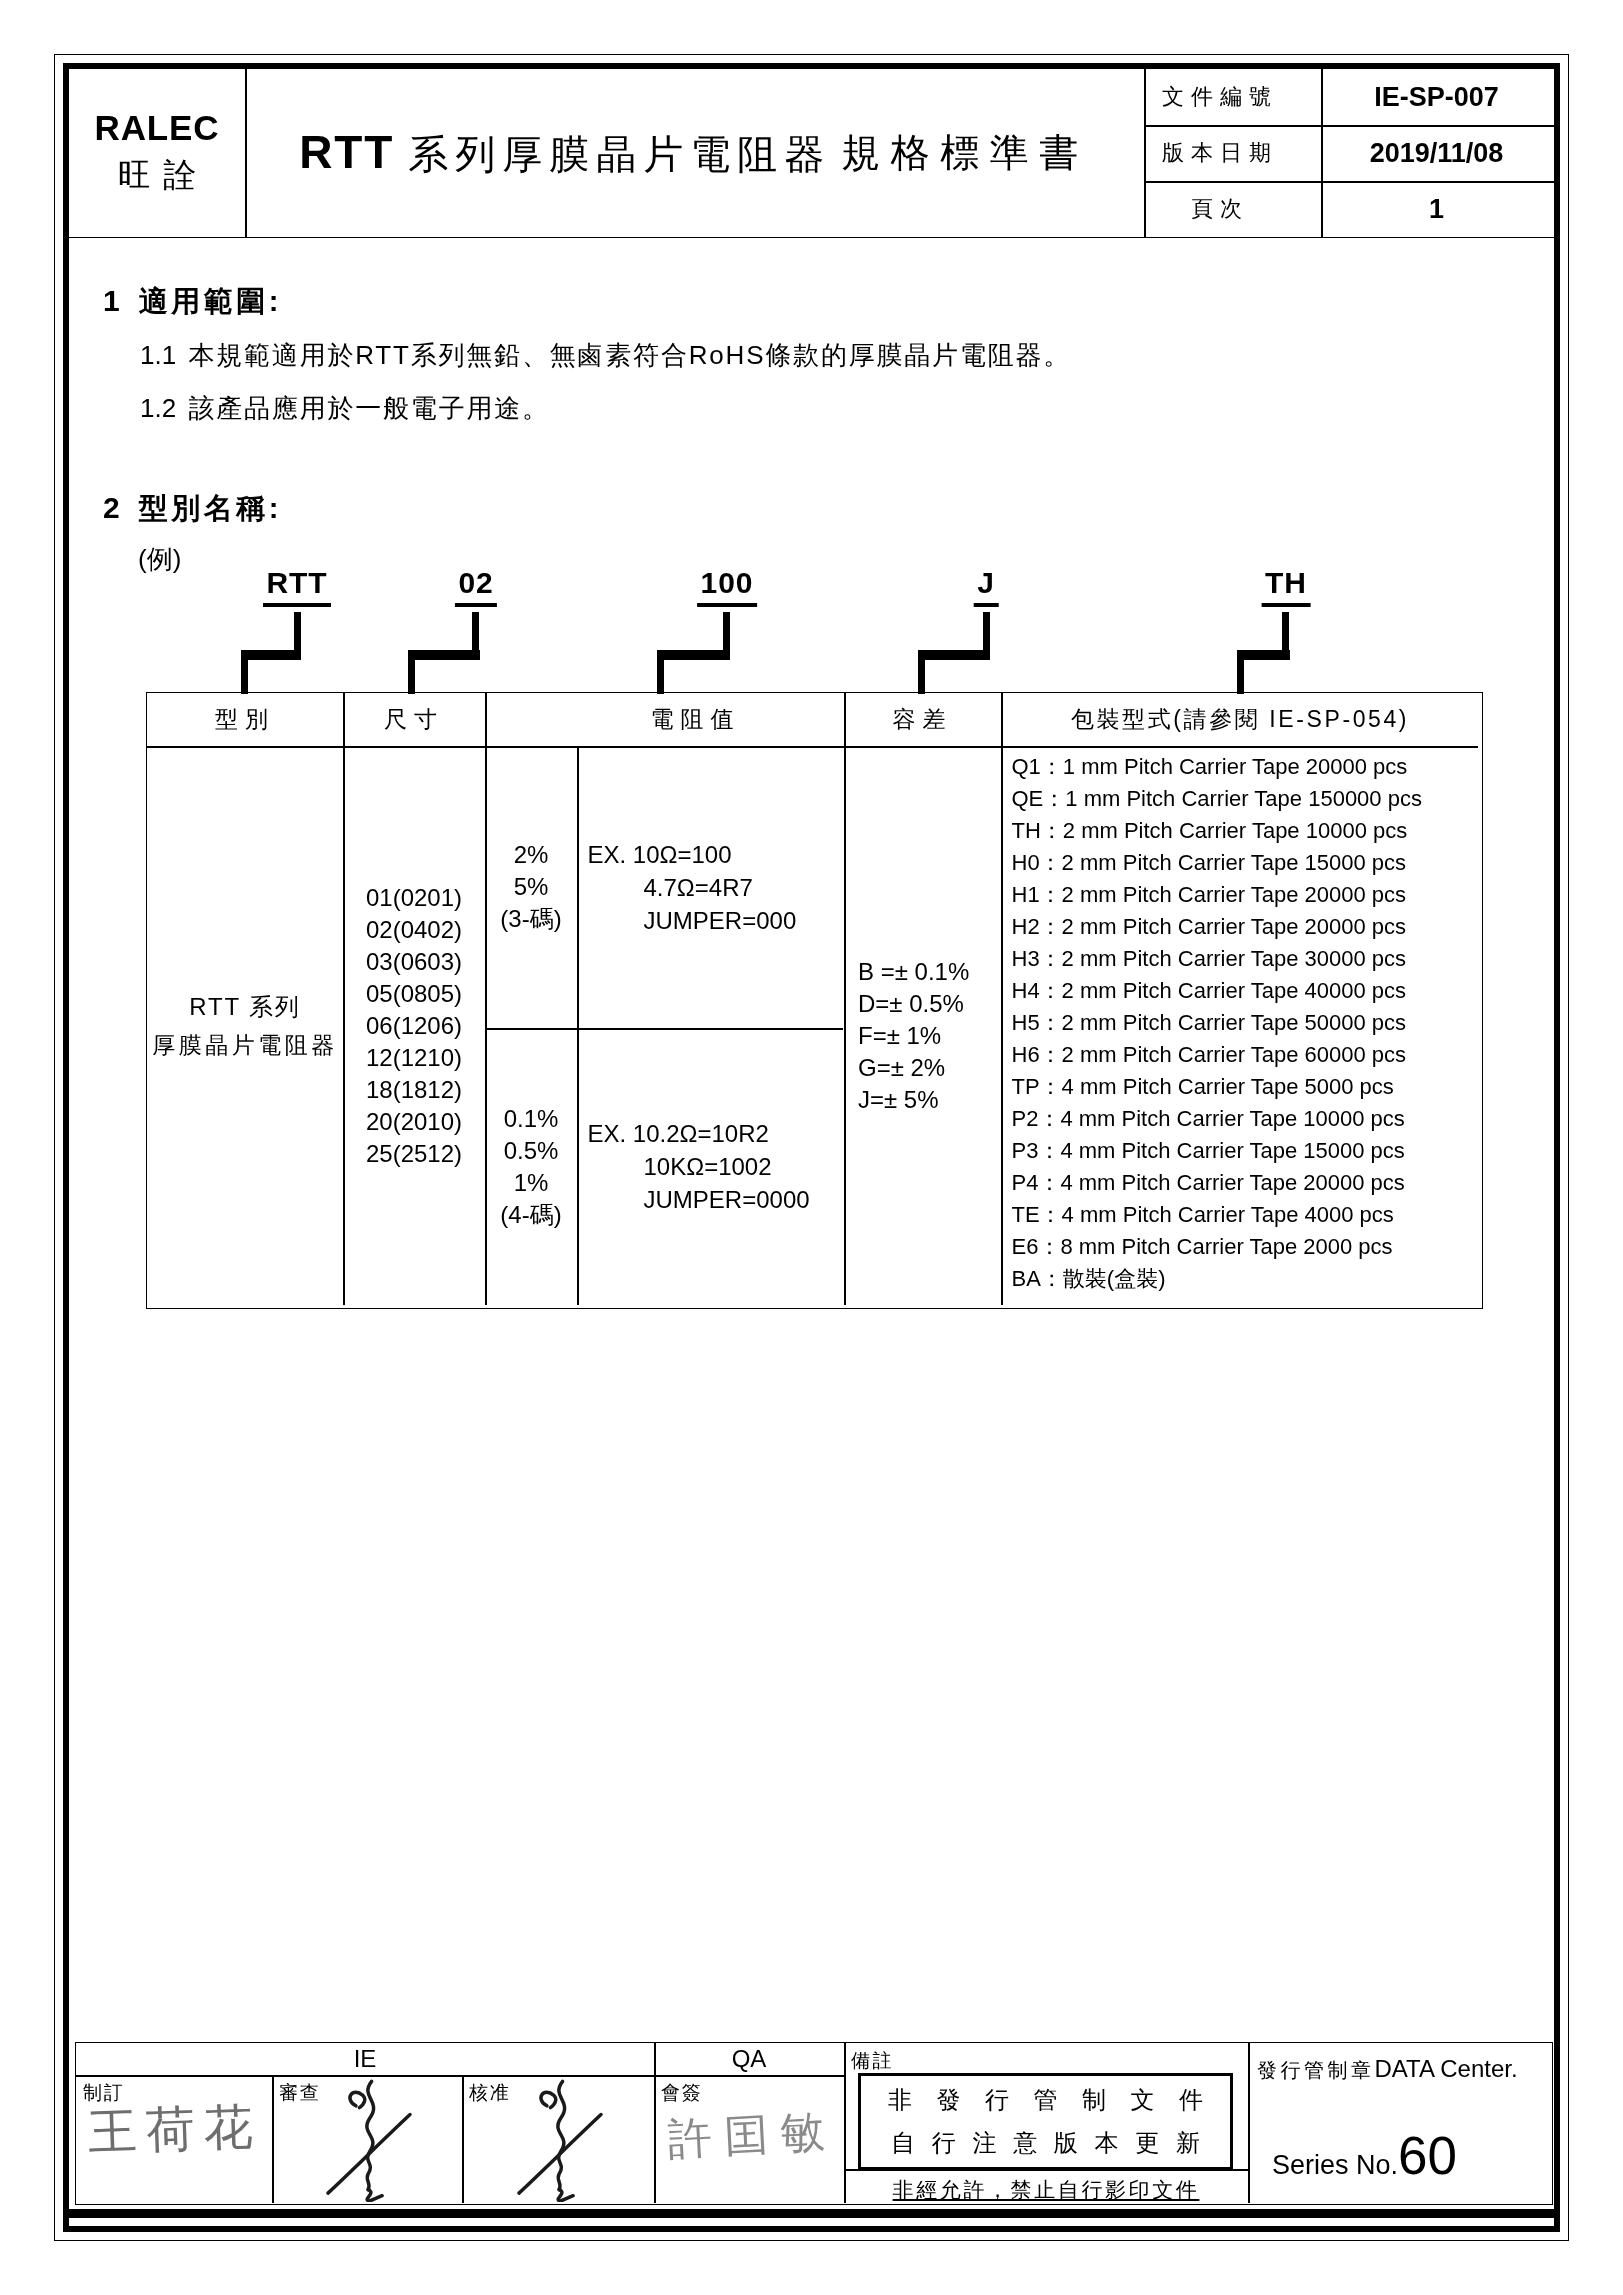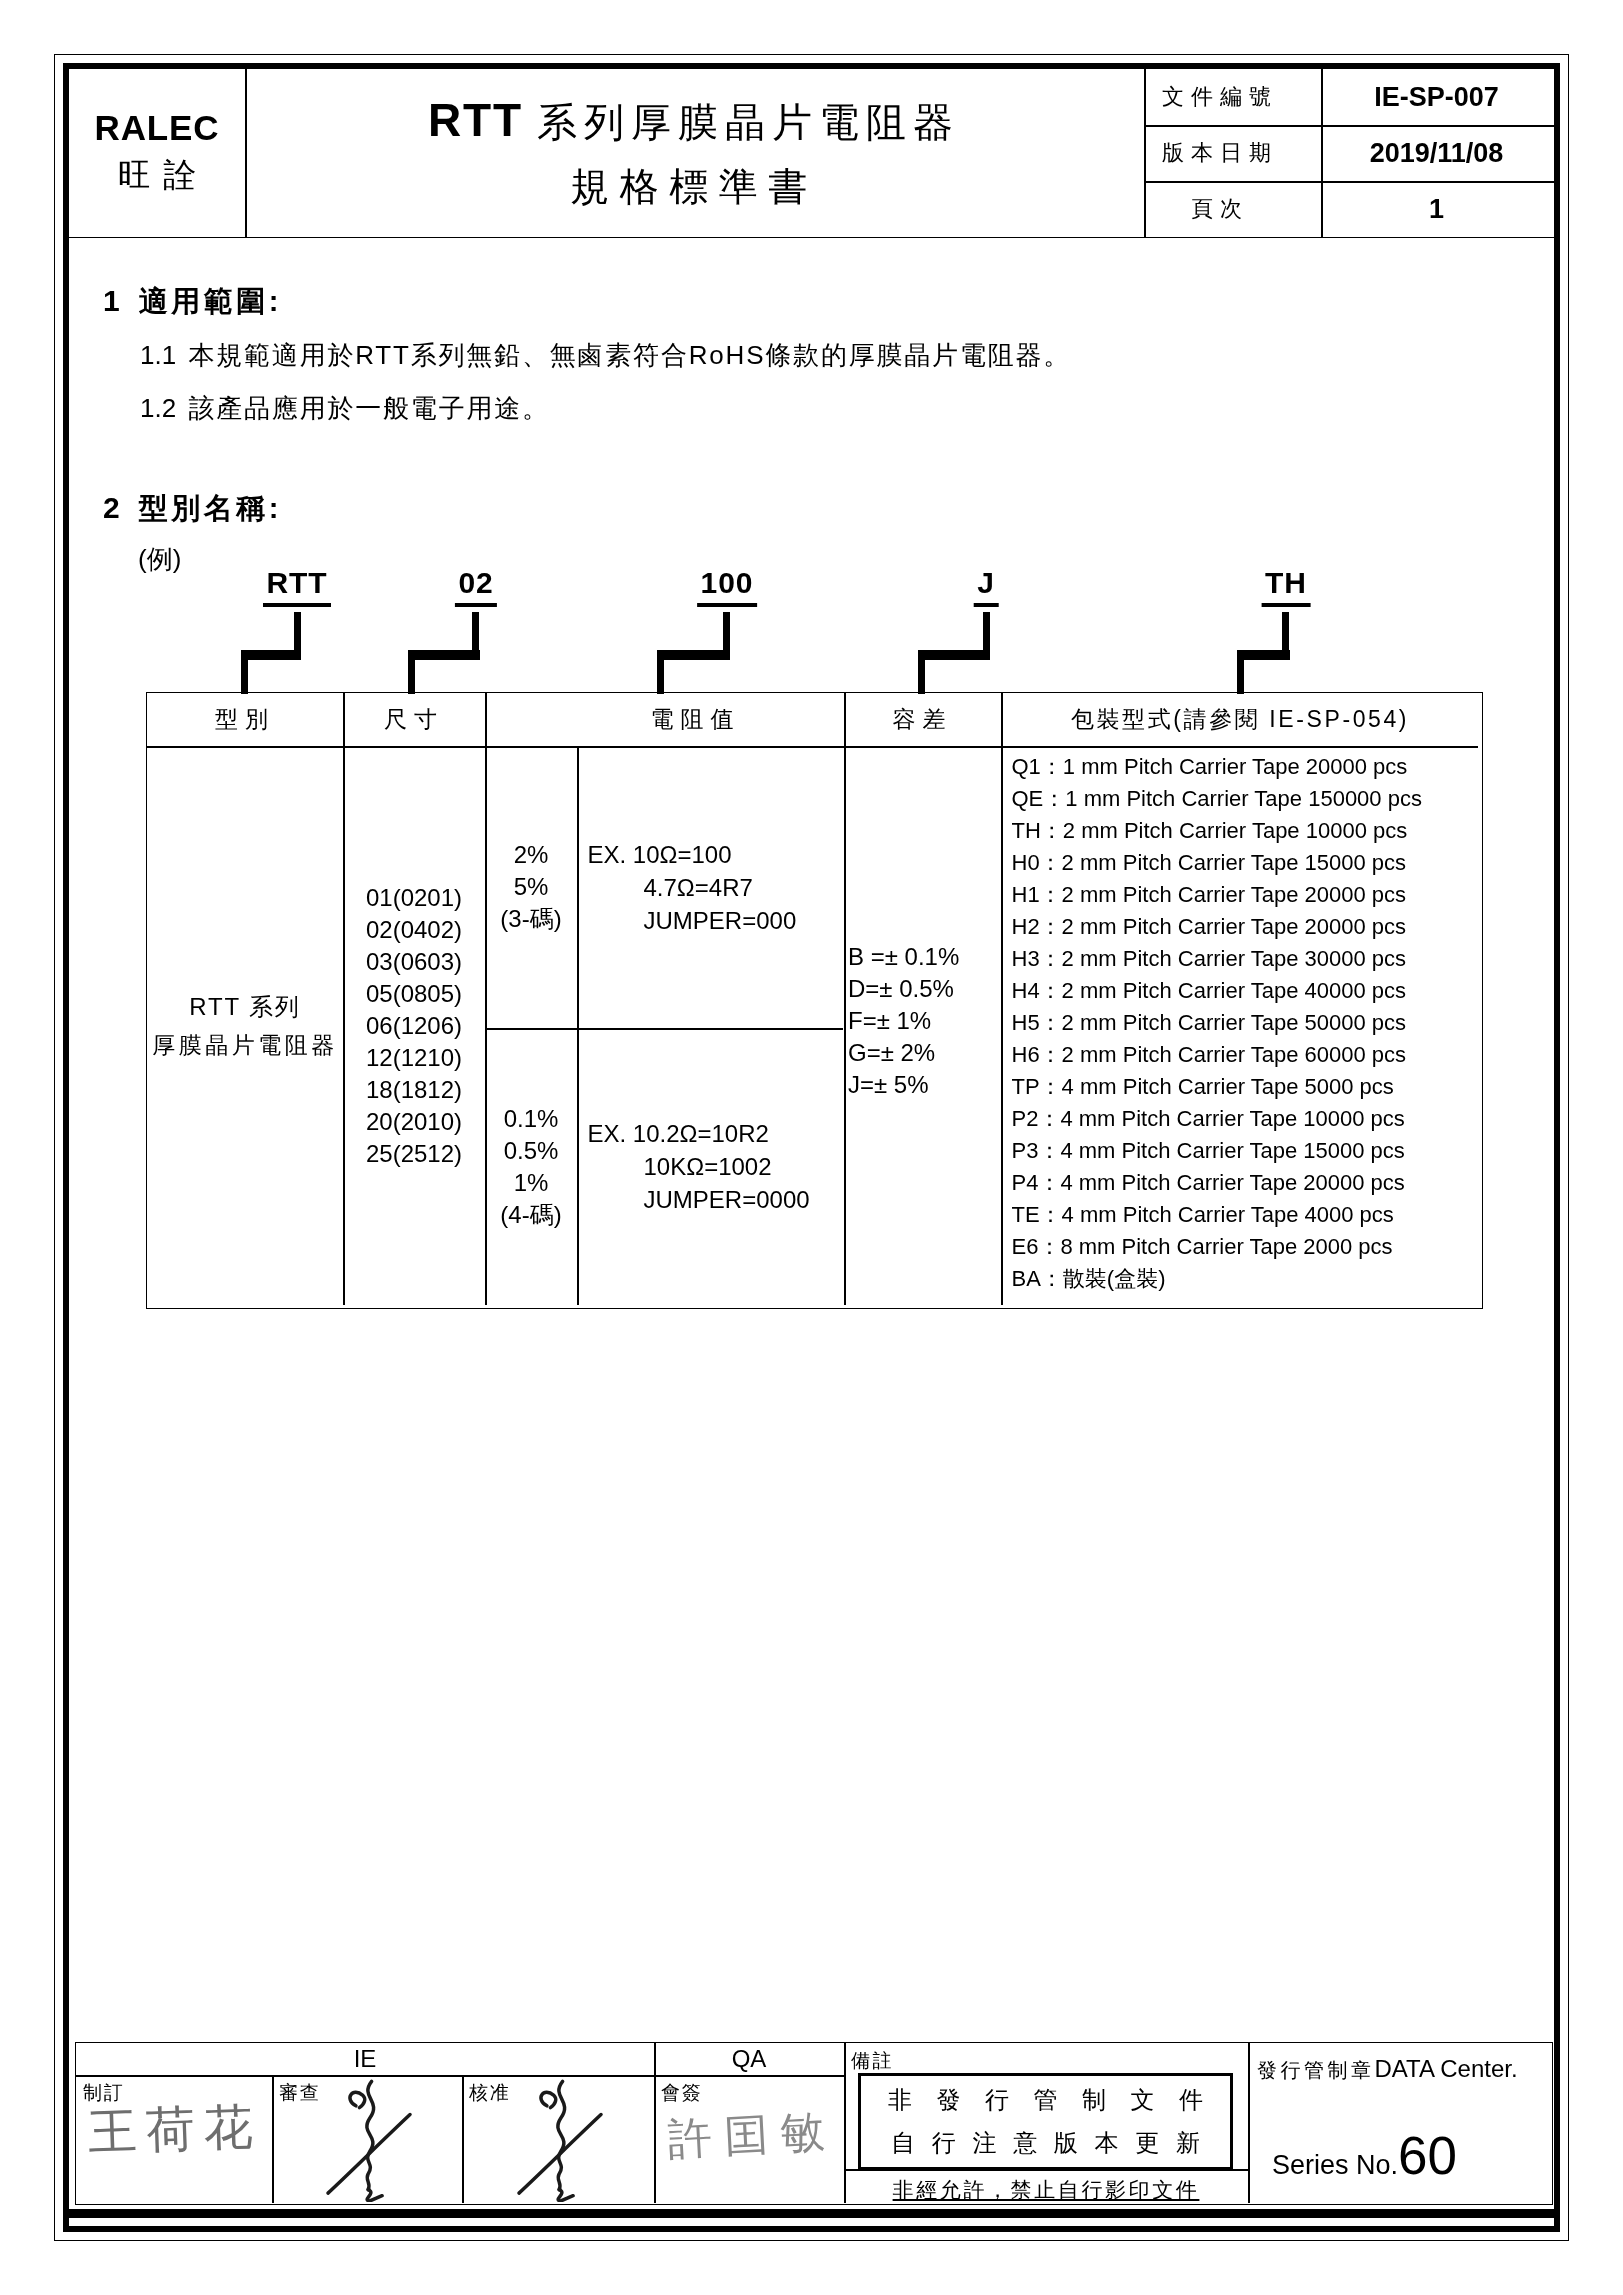--- a/index.html
+++ b/index.html
@@ -12,21 +12,21 @@
   .border-outer{position:absolute;left:54px;top:54px;right:54px;bottom:54px;border:1.8px solid #000;}
   .border-inner{position:absolute;left:63px;top:63px;right:63px;bottom:63px;border:6.1px solid #000;}
   
   .vline{position:absolute;width:1.8px;background:#000;}
   .hline{position:absolute;height:1.8px;background:#000;}
   
   .hdr{position:absolute;left:69px;top:69px;width:1485px;height:168px;border-bottom:1.8px solid #000;}
   .logo-cell{position:absolute;left:0;top:0;width:176px;height:168px;display:flex;flex-direction:column;align-items:center;justify-content:center;gap:5.3px;}
   .logo-en{font-size:35px;font-weight:bold;letter-spacing:0.9px;}
   .logo-cjk{font-size:33px;letter-spacing:12.3px;margin-left:12.3px;}
-  .title-cell{position:absolute;left:176px;top:0;width:898px;height:168px;display:flex;flex-direction:column;align-items:center;justify-content:center;gap:10px;}
+  .title-cell{position:absolute;left:176px;top:0;width:898px;height:168px;display:flex;flex-direction:row;align-items:center;justify-content:center;gap:10px;}
   .title-l1{font-size:40px;letter-spacing:7px;white-space:nowrap;}
   .title-l1 .latin{font-size:46px;font-weight:bold;letter-spacing:1.8px;margin-right:14px;}
   .title-l2{font-size:39px;letter-spacing:10.5px;}
   .info-row-label{position:absolute;width:152px;display:flex;align-items:center;justify-content:center;font-size:22px;letter-spacing:7px;}
   .info-row-value{position:absolute;width:231px;display:flex;align-items:center;justify-content:center;font-size:27px;font-weight:bold;}
   
   .sec-h{position:absolute;display:flex;align-items:baseline;font-weight:bold;}
   .sec-h .num{font-size:30px;margin-right:19px;}
   .sec-h .txt{font-size:29px;letter-spacing:3.5px;}
   .sec-item{position:absolute;display:flex;align-items:baseline;}
@@ -205,21 +205,21 @@
       </div>
     </div>
     <div class="cell c-center" style="left:430px;top:335px;width:266px;height:277px;">
       <div class="excol">
         <div>EX. 10.2Ω=10R2</div>
         <div class="ex-indent">10KΩ=1002</div>
         <div class="ex-indent">JUMPER=0000</div>
       </div>
     </div>
 
-    <div class="cell c-center" style="left:697px;top:48px;width:157px;height:559px;align-items:flex-start;padding-left:4px;box-sizing:border-box;">
+    <div class="cell c-center" style="left:697px;top:63px;width:157px;height:559px;align-items:flex-start;padding-left:14px;box-sizing:border-box;">
       <div class="tcode">
         <div>B =± 0.1%</div>
         <div>D=± 0.5%</div>
         <div>F=± 1%</div>
         <div>G=± 2%</div>
         <div>J=± 5%</div>
       </div>
     </div>
 
     <div class="cell pack" style="left:854px;top:53px;width:478px;height:559px;box-sizing:border-box;">

